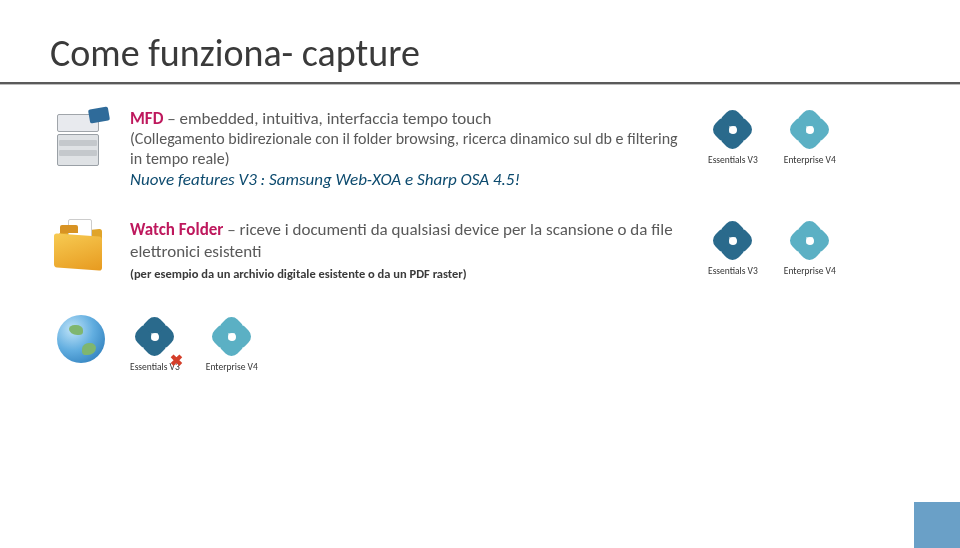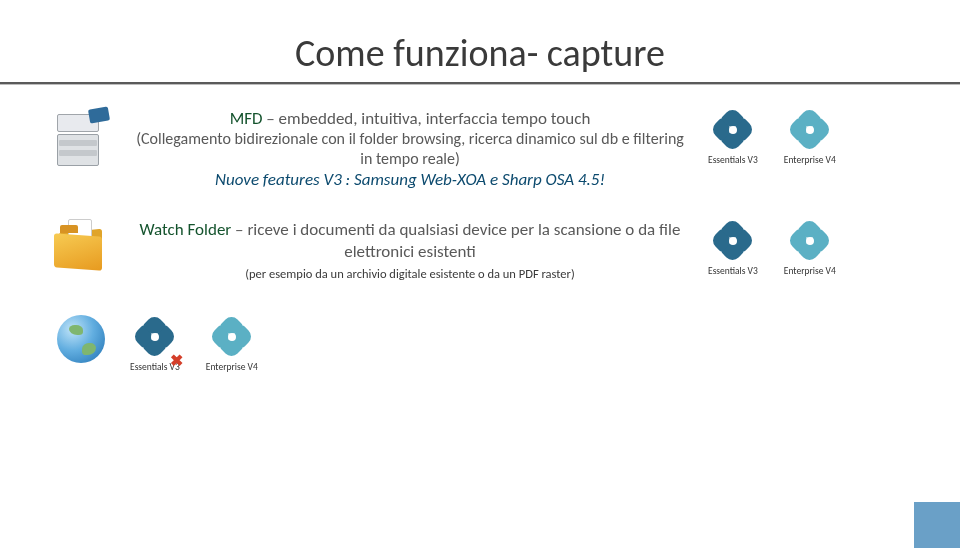--- a/index.html
+++ b/index.html
@@ -8,21 +8,20 @@
     height: 548px;
     font-family: "Segoe UI", Calibri, Arial, sans-serif;
     background: #fff;
     position: relative;
     overflow: hidden;
   }
   .slide {
     padding: 30px 50px 20px 50px;
     height: 100%;
     position: relative;
-    text-align: center;
   }
   .title {
     font-size: 38px;
     font-weight: 400;
     color: #3a3a3a;
     margin-bottom: 6px;
   }
   .divider {
     position: absolute;
     left: 0;
@@ -61,37 +60,38 @@
     display: flex;
     gap: 26px;
     align-items: center;
     justify-content: flex-start;
   }
   .body-text {
     font-size: 17px;
     color: #595959;
     line-height: 1.25;
   }
-  .body-text .lead { color: #14532d; font-weight: 400; }
+  .body-text .lead { color: #be185d; font-weight: 700; }
   .body-sub {
     font-size: 16px;
     color: #595959;
     line-height: 1.25;
   }
   .italic-blue {
     font-size: 17px;
     font-style: italic;
     color: #0c4a6e;
     line-height: 1.3;
   }
   .small-note {
     font-size: 12.5px;
     color: #3a3a3a;
     line-height: 1.2;
     margin-top: 4px;
+    font-weight: bold;
   }
   .first { margin-top: 32px; }
 
   .badge {
     display: flex;
     flex-direction: column;
     align-items: center;
     gap: 2px;
     position: relative;
   }

